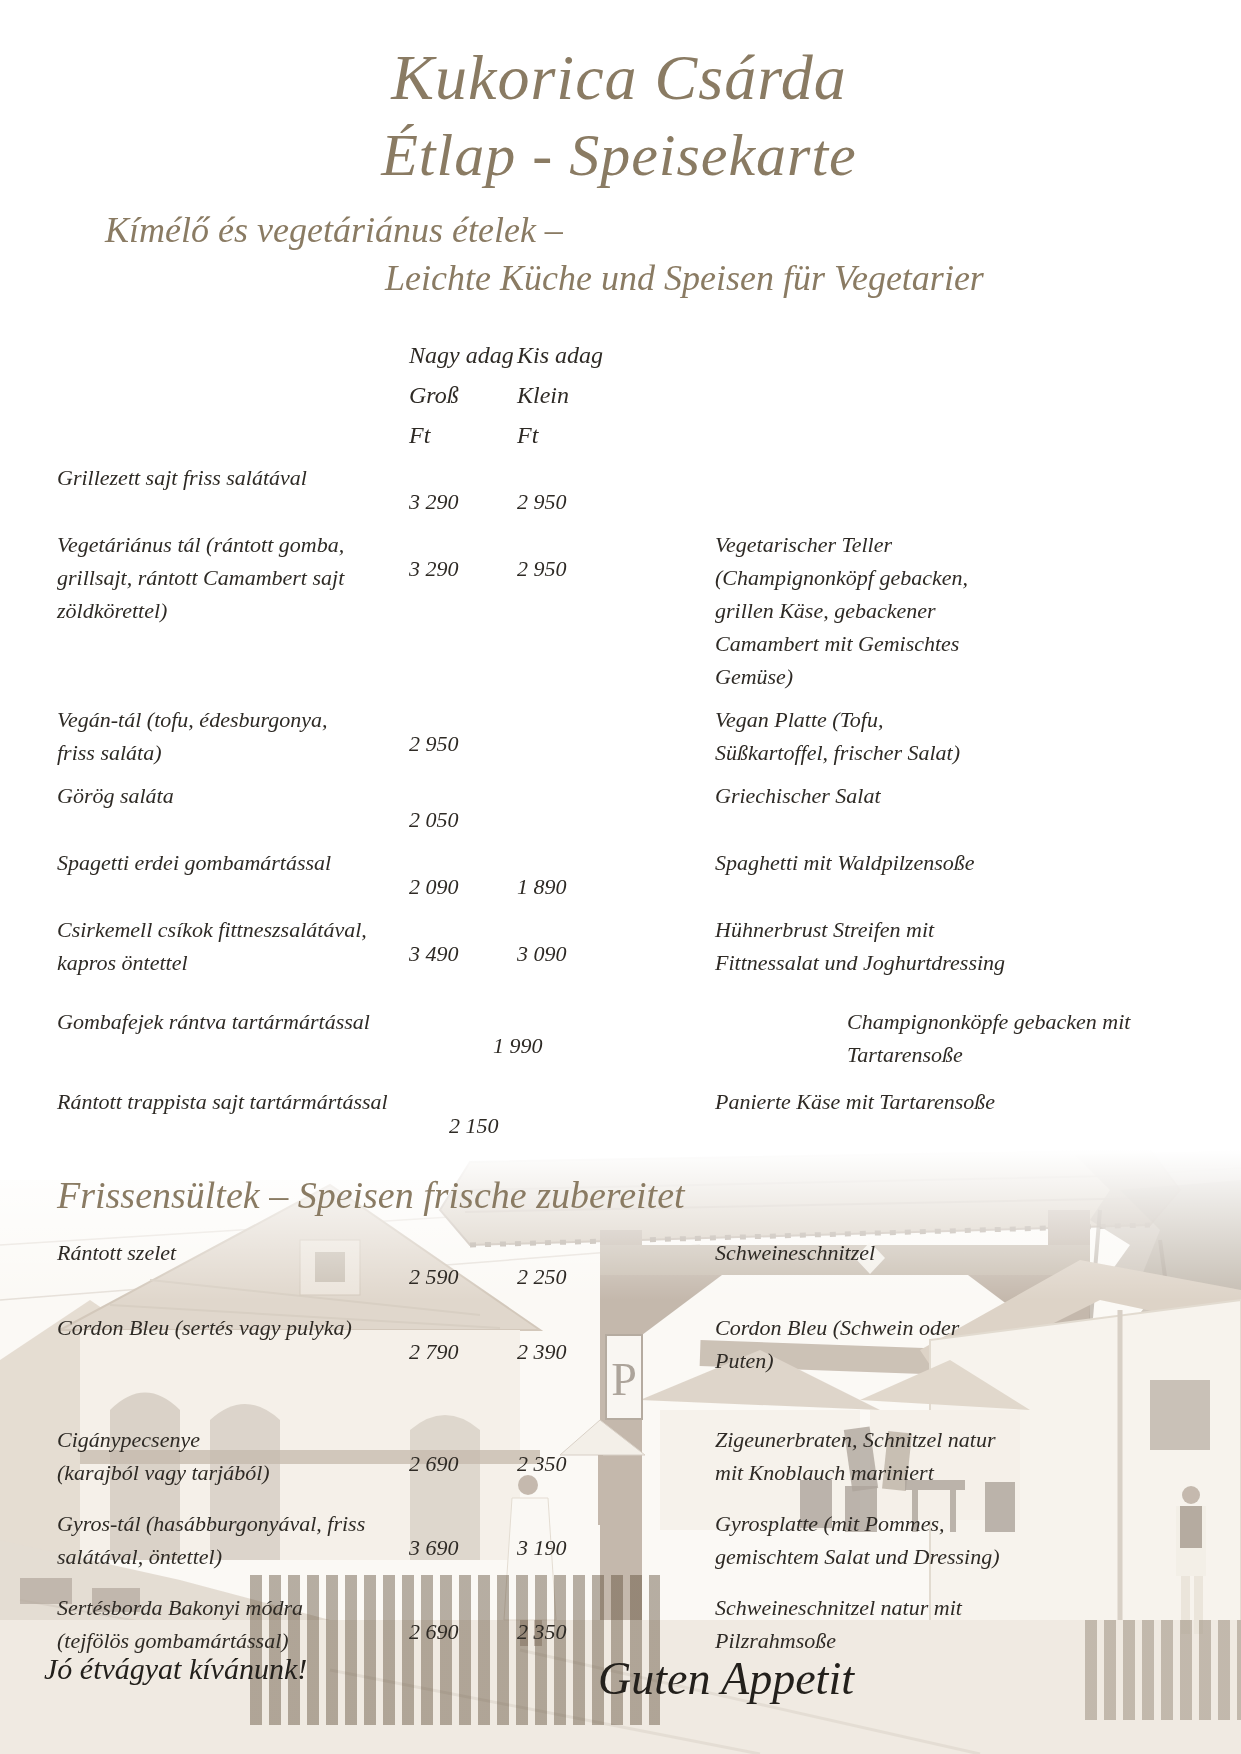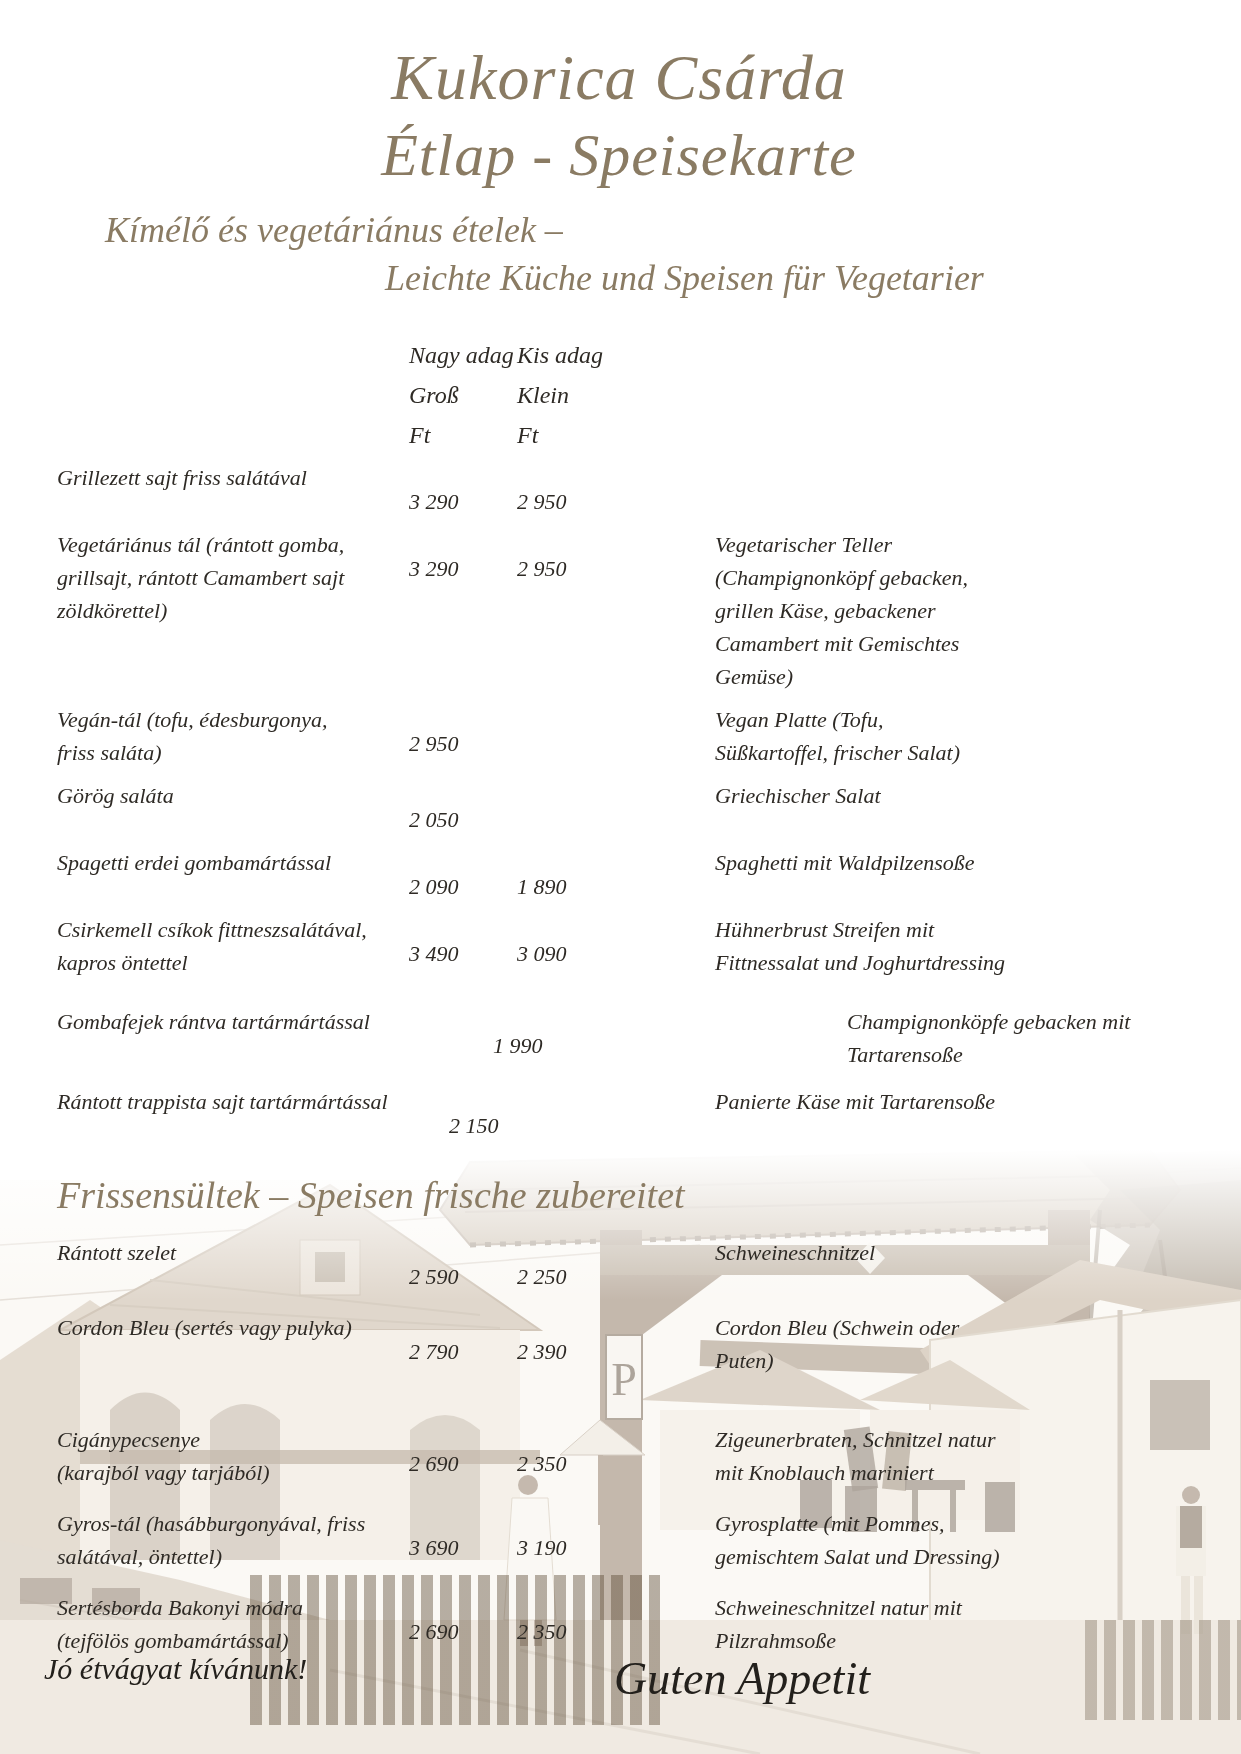--- a/index.html
+++ b/index.html
@@ -71,21 +71,21 @@
   .photo-fade{
     position:absolute;left:0;top:0;width:100%;height:150px;
     background:linear-gradient(#ffffff,rgba(255,255,255,0));
   }
 
   .footer-hu{
     position:absolute;left:44px;top:1652px;z-index:3;
     font-size:30px;color:var(--footer,#23201c);white-space:nowrap;
   }
   .footer-de{
-    position:absolute;left:614px;top:1652px;z-index:3;
+    position:absolute;left:598px;top:1652px;z-index:3;
     font-size:46px;color:var(--footer,#23201c);white-space:nowrap;
   }
 </style>
 </head>
 <body>
 
 <div class="page" style="--accent: #8a7b63; --text: #2e2a25; --footer: #23201c;">
 
   <div class="photo">
     <svg viewBox="0 0 1241 604" width="1241" height="604" xmlns="http://www.w3.org/2000/svg">

